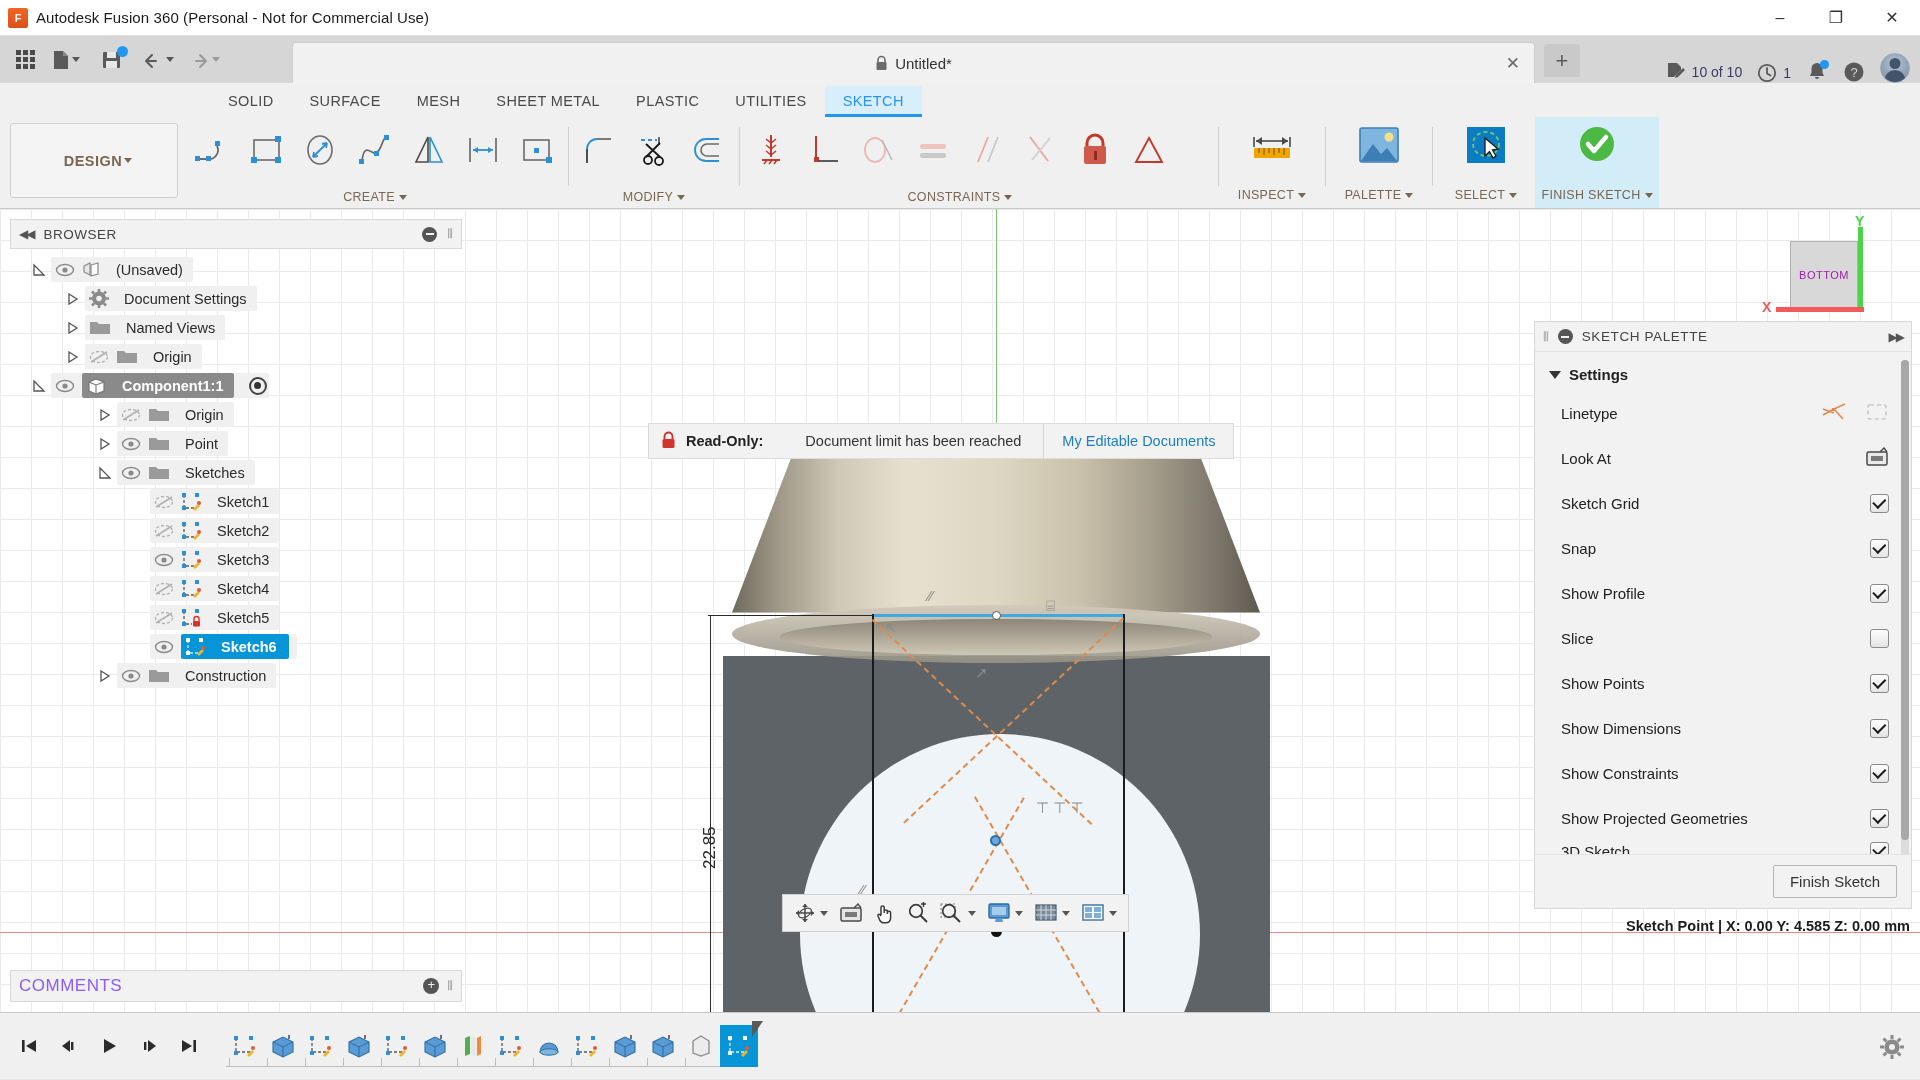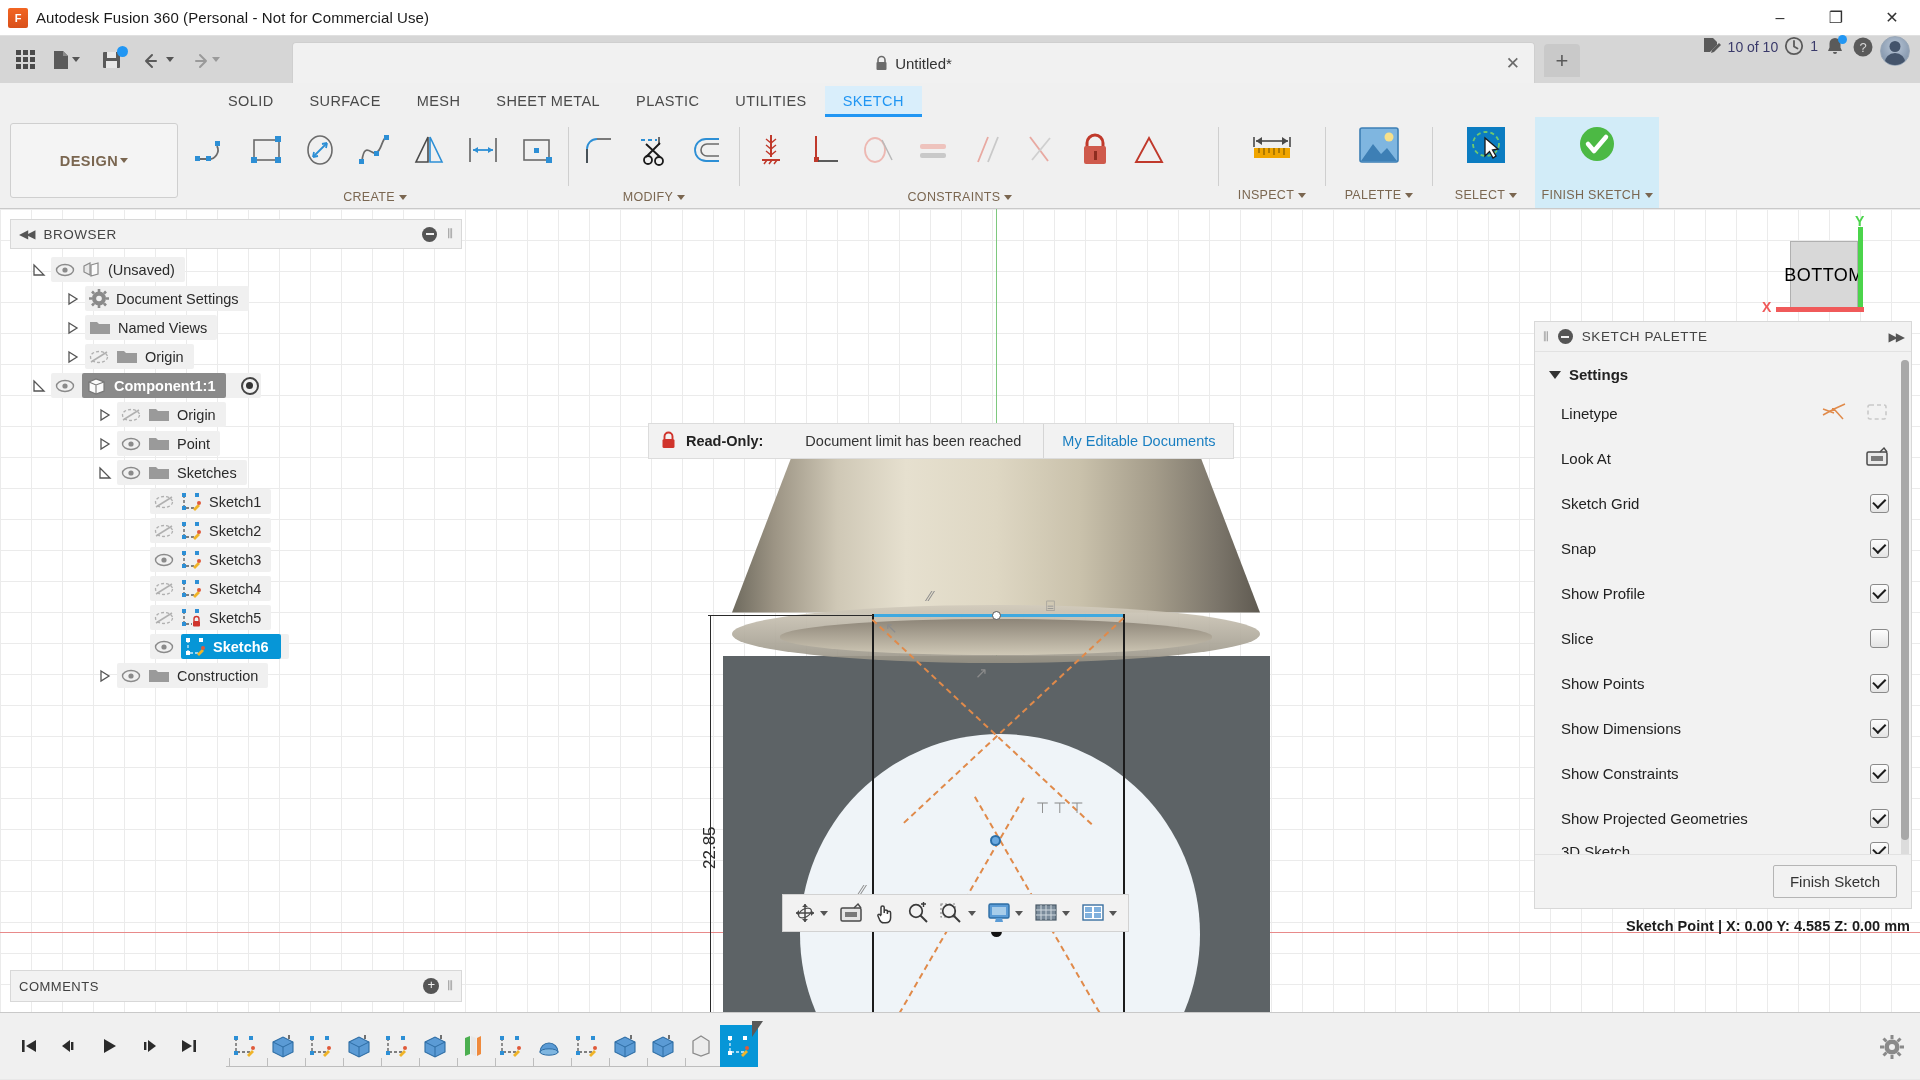--- a/index.html
+++ b/index.html
@@ -61,21 +61,21 @@
     font-size: 17px; color: #6b6b6b; line-height: 1;
   }
   .tab-plus {
     position: absolute; right: 340px; top: 8px; width: 36px; height: 33px;
     background: #c9c9c9; border-radius: 4px 4px 0 0;
     display: flex; align-items: center; justify-content: center;
     font-size: 22px; color: #5a5a5a; font-weight: 300;
   }
   .qat-right {
     position: absolute; right: 10px; top: 0; height: 47px;
-    display: flex; align-items: flex-start; gap: 6px;
+    display: flex; align-items: flex-end; gap: 15px;
   }
   .badge-group { display: flex; align-items: center; gap: 6px; font-size: 14px; color: #3a3a6a; }
   .avatar {
     width: 30px; height: 30px; border-radius: 50%;
     background: radial-gradient(circle at 50% 35%, #b9c6d6 0%, #8fa0b5 60%, #7d8ea3 100%);
     position: relative; overflow: hidden; border: 1px solid #9aa8b8;
   }
   .avatar::before { content:''; position:absolute; left:50%; top:4px; width:11px; height:11px;
     border-radius:50%; background:#44546b; transform:translateX(-50%); }
   .avatar::after { content:''; position:absolute; left:50%; top:16px; width:21px; height:16px;
@@ -167,21 +167,21 @@
   .tree { padding-top: 6px; font-size: 14.5px; color: #2b2b2b; }
   .tnode { display: flex; align-items: center; height: 29px; gap: 5px; }
   .tnode .row-bg {
     display: flex; align-items: center; gap: 7px; background: #f0f0f0;
     padding: 2px 10px 2px 4px; border-radius: 2px; height: 25px;
   }
   .tri {
     width: 14px; flex: none; display: flex; align-items: center; justify-content: center;
   }
   svg.icn { display: block; }
-  .lbl { color: #2b2b2b; white-space: nowrap; }
+  .lbl { color: #2b2b2b; white-space: nowrap; margin-left: 8px; }
   .comp-chip {
     background: #8a8a8a; border-radius: 2px; padding: 2px 10px 2px 4px;
     display: flex; align-items: center; gap: 7px; height: 25px;
   }
   .comp-chip .lbl { color: #fff; font-weight: bold; }
   .sketch-chip {
     background: #0696d7; border-radius: 2px; padding: 2px 12px 2px 4px;
     display: flex; align-items: center; gap: 7px; height: 25px;
   }
   .sketch-chip .lbl { color: #fff; font-weight: bold; }
@@ -189,21 +189,21 @@
     width: 18px; height: 18px; border-radius: 50%; border: 2px solid #444;
     display: flex; align-items: center; justify-content: center; margin-left: 8px;
   }
   .activate-dot i { width: 7px; height: 7px; border-radius: 50%; background: #333; display:block; }
 
   .comments {
     position: absolute; left: 10px; bottom: 10px; width: 452px; height: 32px;
     background: #f2f2f2; border: 1px solid #d8d8d8;
     display: flex; align-items: center; padding: 0 8px; gap: 8px;
   }
-  .comments .ttl { font-size: 13px; color: #404040; letter-spacing: .5px; flex: 1; }
+  .comments .ttl { font-size: 17px; color: #8b5cf6; letter-spacing: .5px; flex: 1; }
   .plus-circle {
     width: 16px; height: 16px; border-radius: 50%; background: #555;
     color: #f2f2f2; font-size: 13px; line-height: 14px; text-align: center;
   }
 
   
   .ro-banner {
     position: absolute; left: 648px; top: 214px; height: 36px;
     background: #f2f2f2; border: 1px solid #dcdcdc;
     display: flex; align-items: center; font-size: 14.5px;
@@ -263,21 +263,21 @@
   .pt-white { width: 9px; height: 9px; background: #fff; border: 1px solid #555; }
 
   .cicon { position: absolute; color: #8c8c8c; font-size: 15px; }
 
   
   .viewcube { position: absolute; right: 28px; top: 12px; width: 130px; height: 110px; }
   .vc-face {
     position: absolute; left: 28px; top: 20px; width: 68px; height: 68px;
     background: #d8d8d8; border: 1px solid #b0b0b0;
     display: flex; align-items: center; justify-content: center;
-    font-size: 18px; color: #000000; letter-spacing: .5px;
+    font-size: 11px; color: #a21caf; letter-spacing: .5px;
   }
   .vc-y { position: absolute; left: 96px; top: 6px; width: 5px; height: 84px; background: #4bd44b; }
   .vc-x { position: absolute; left: 14px; top: 86px; width: 88px; height: 5px; background: #f05a5a; }
   .vc-lbl { position: absolute; font-size: 14px; font-weight: bold; }
   .vc-lbl.x { left: 0; top: 78px; color: #f05a5a; }
   .vc-lbl.y { left: 93px; top: -8px; color: #4bd44b; }
 
   
   .palette {
     position: absolute; right: 8px; top: 112px; width: 378px; height: 588px;

